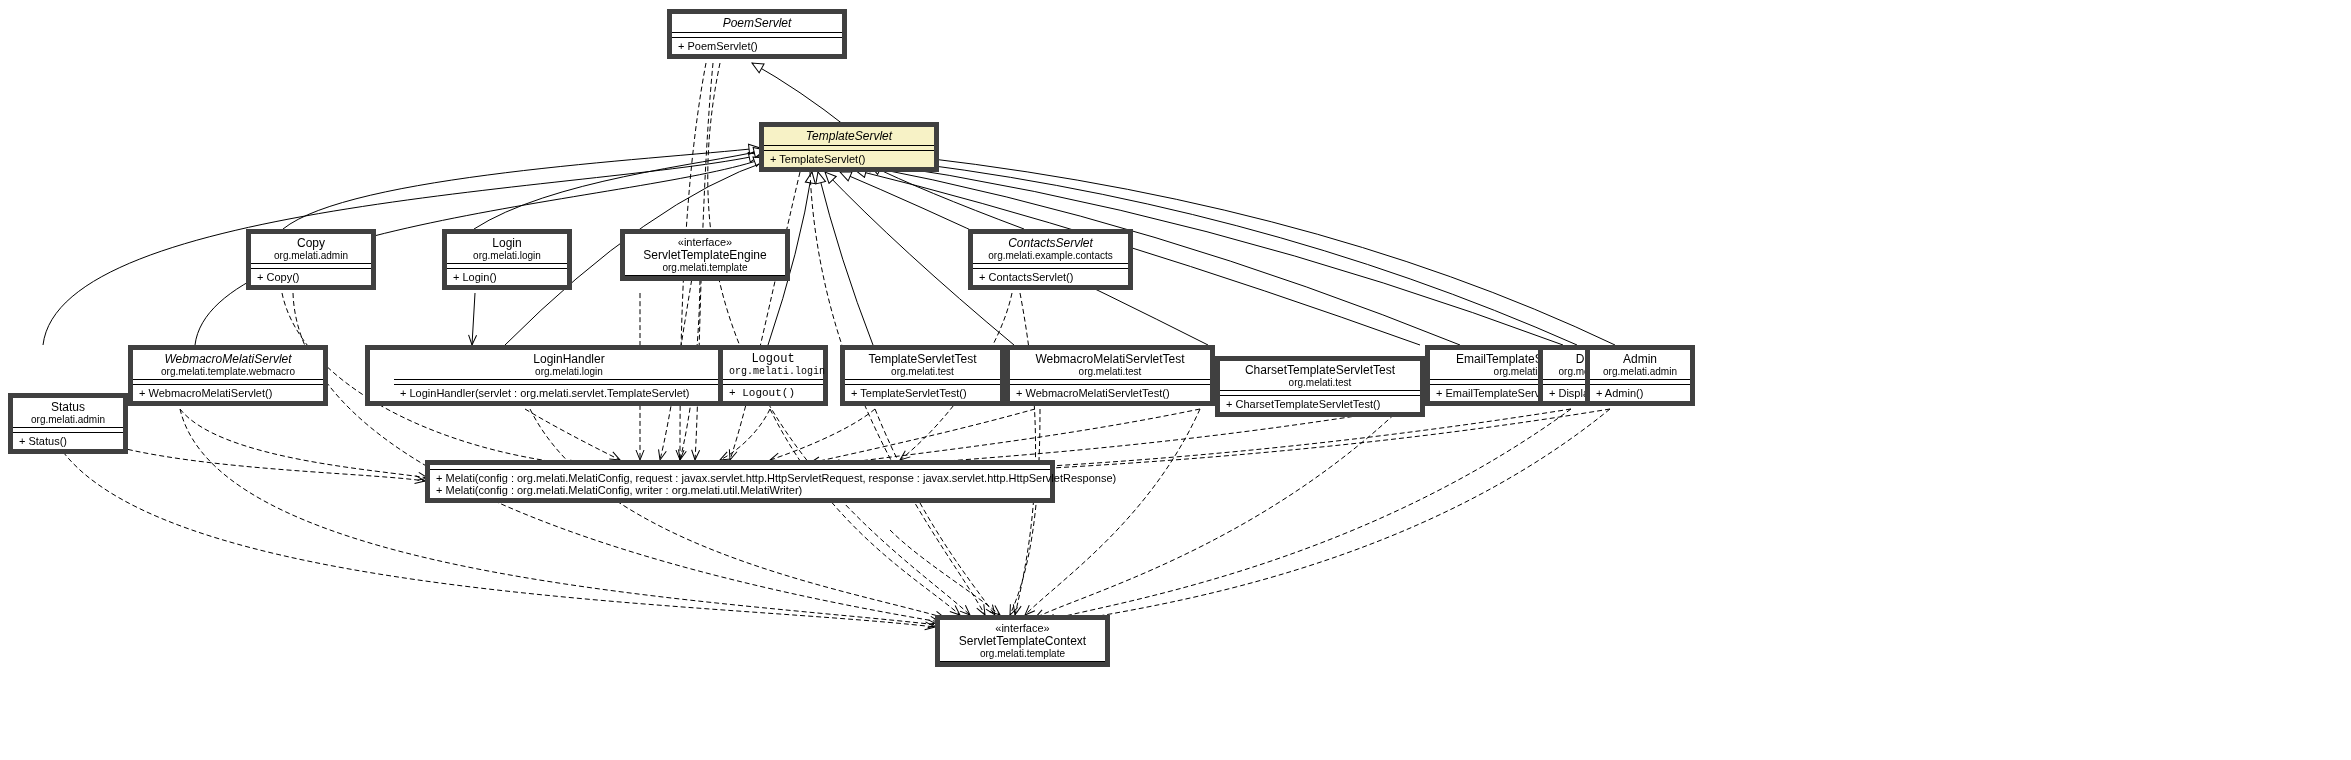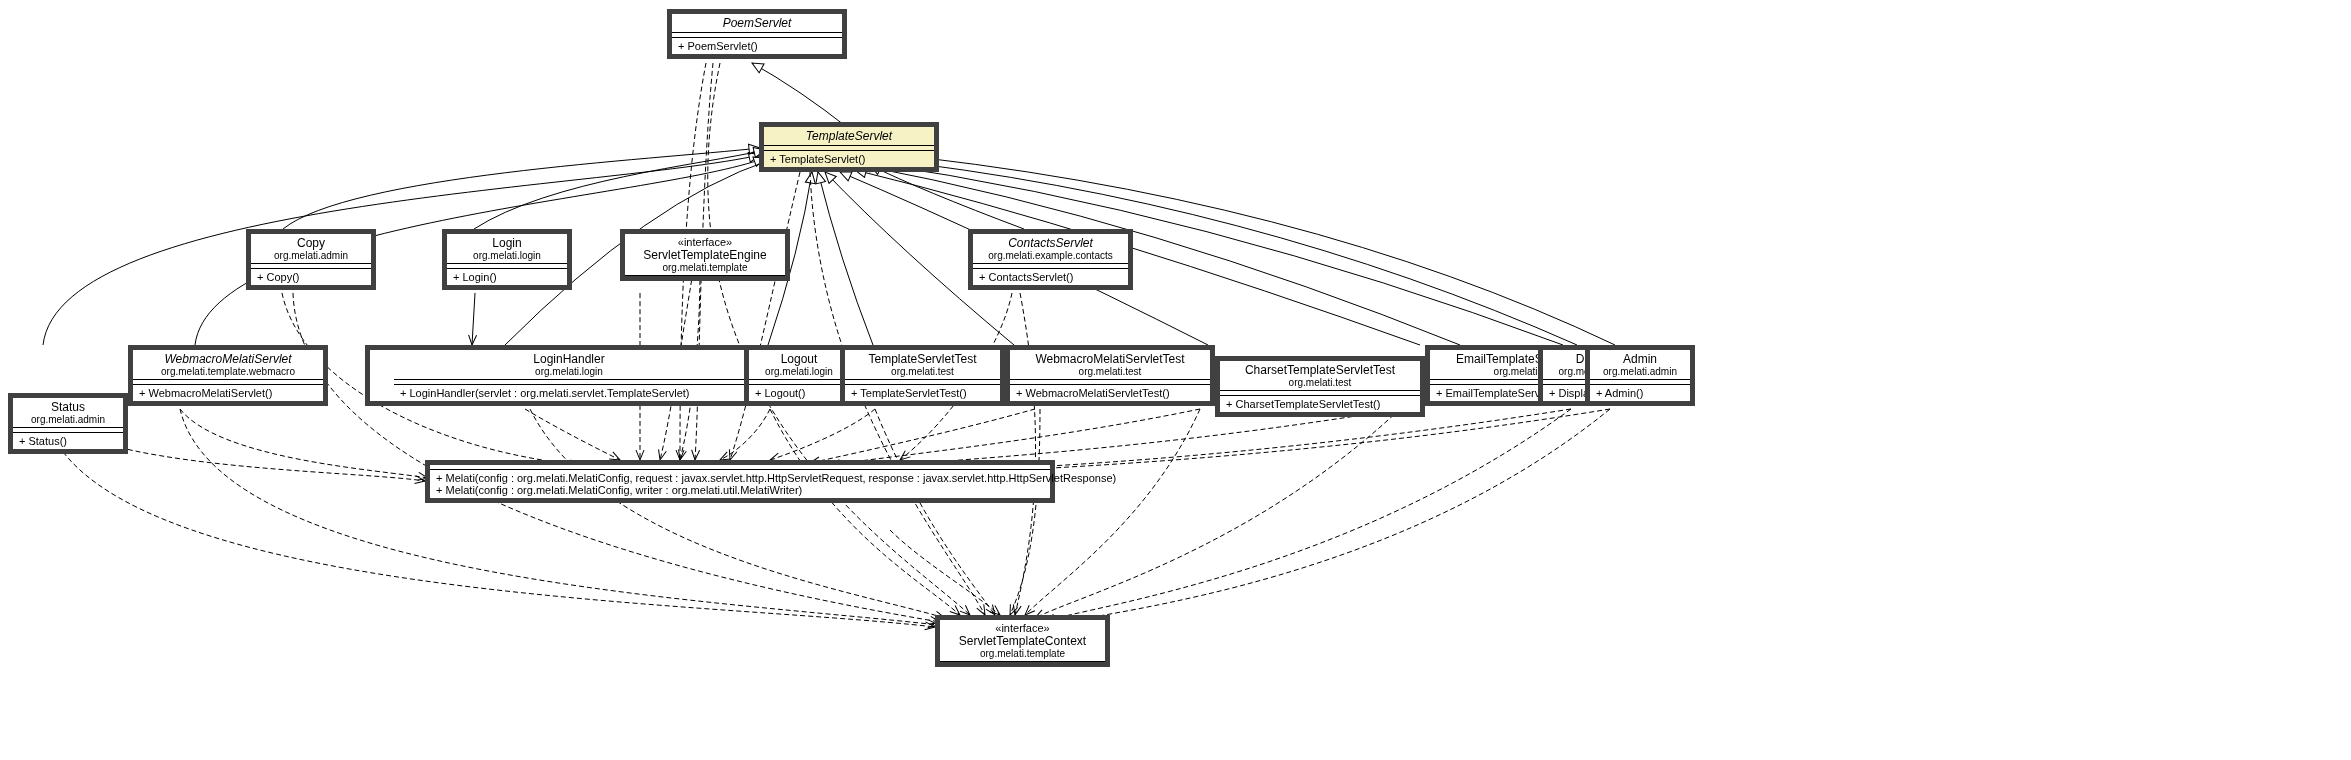--- a/index.html
+++ b/index.html
@@ -217,21 +217,21 @@
   <div class="uml-header">
     <div class="class-name">LoginHandler</div>
     <div class="pkg">org.melati.login</div>
   </div>
   <div class="uml-sep"></div>
   <div class="uml-methods">
       <div>+ LoginHandler(servlet : org.melati.servlet.TemplateServlet)</div>
     </div>
 </div>
 
-<div class="uml-box" style="left:744px;top:345px;width:100px;">
+<div class="uml-box" style="left:718px;top:345px;width:100px;font-family:Liberation Mono, monospace;">
   <div class="uml-header">
     <div class="class-name">Logout</div>
     <div class="pkg">org.melati.login</div>
   </div>
   <div class="uml-sep"></div>
   <div class="uml-methods">
       <div>+ Logout()</div>
     </div>
 </div>
 

